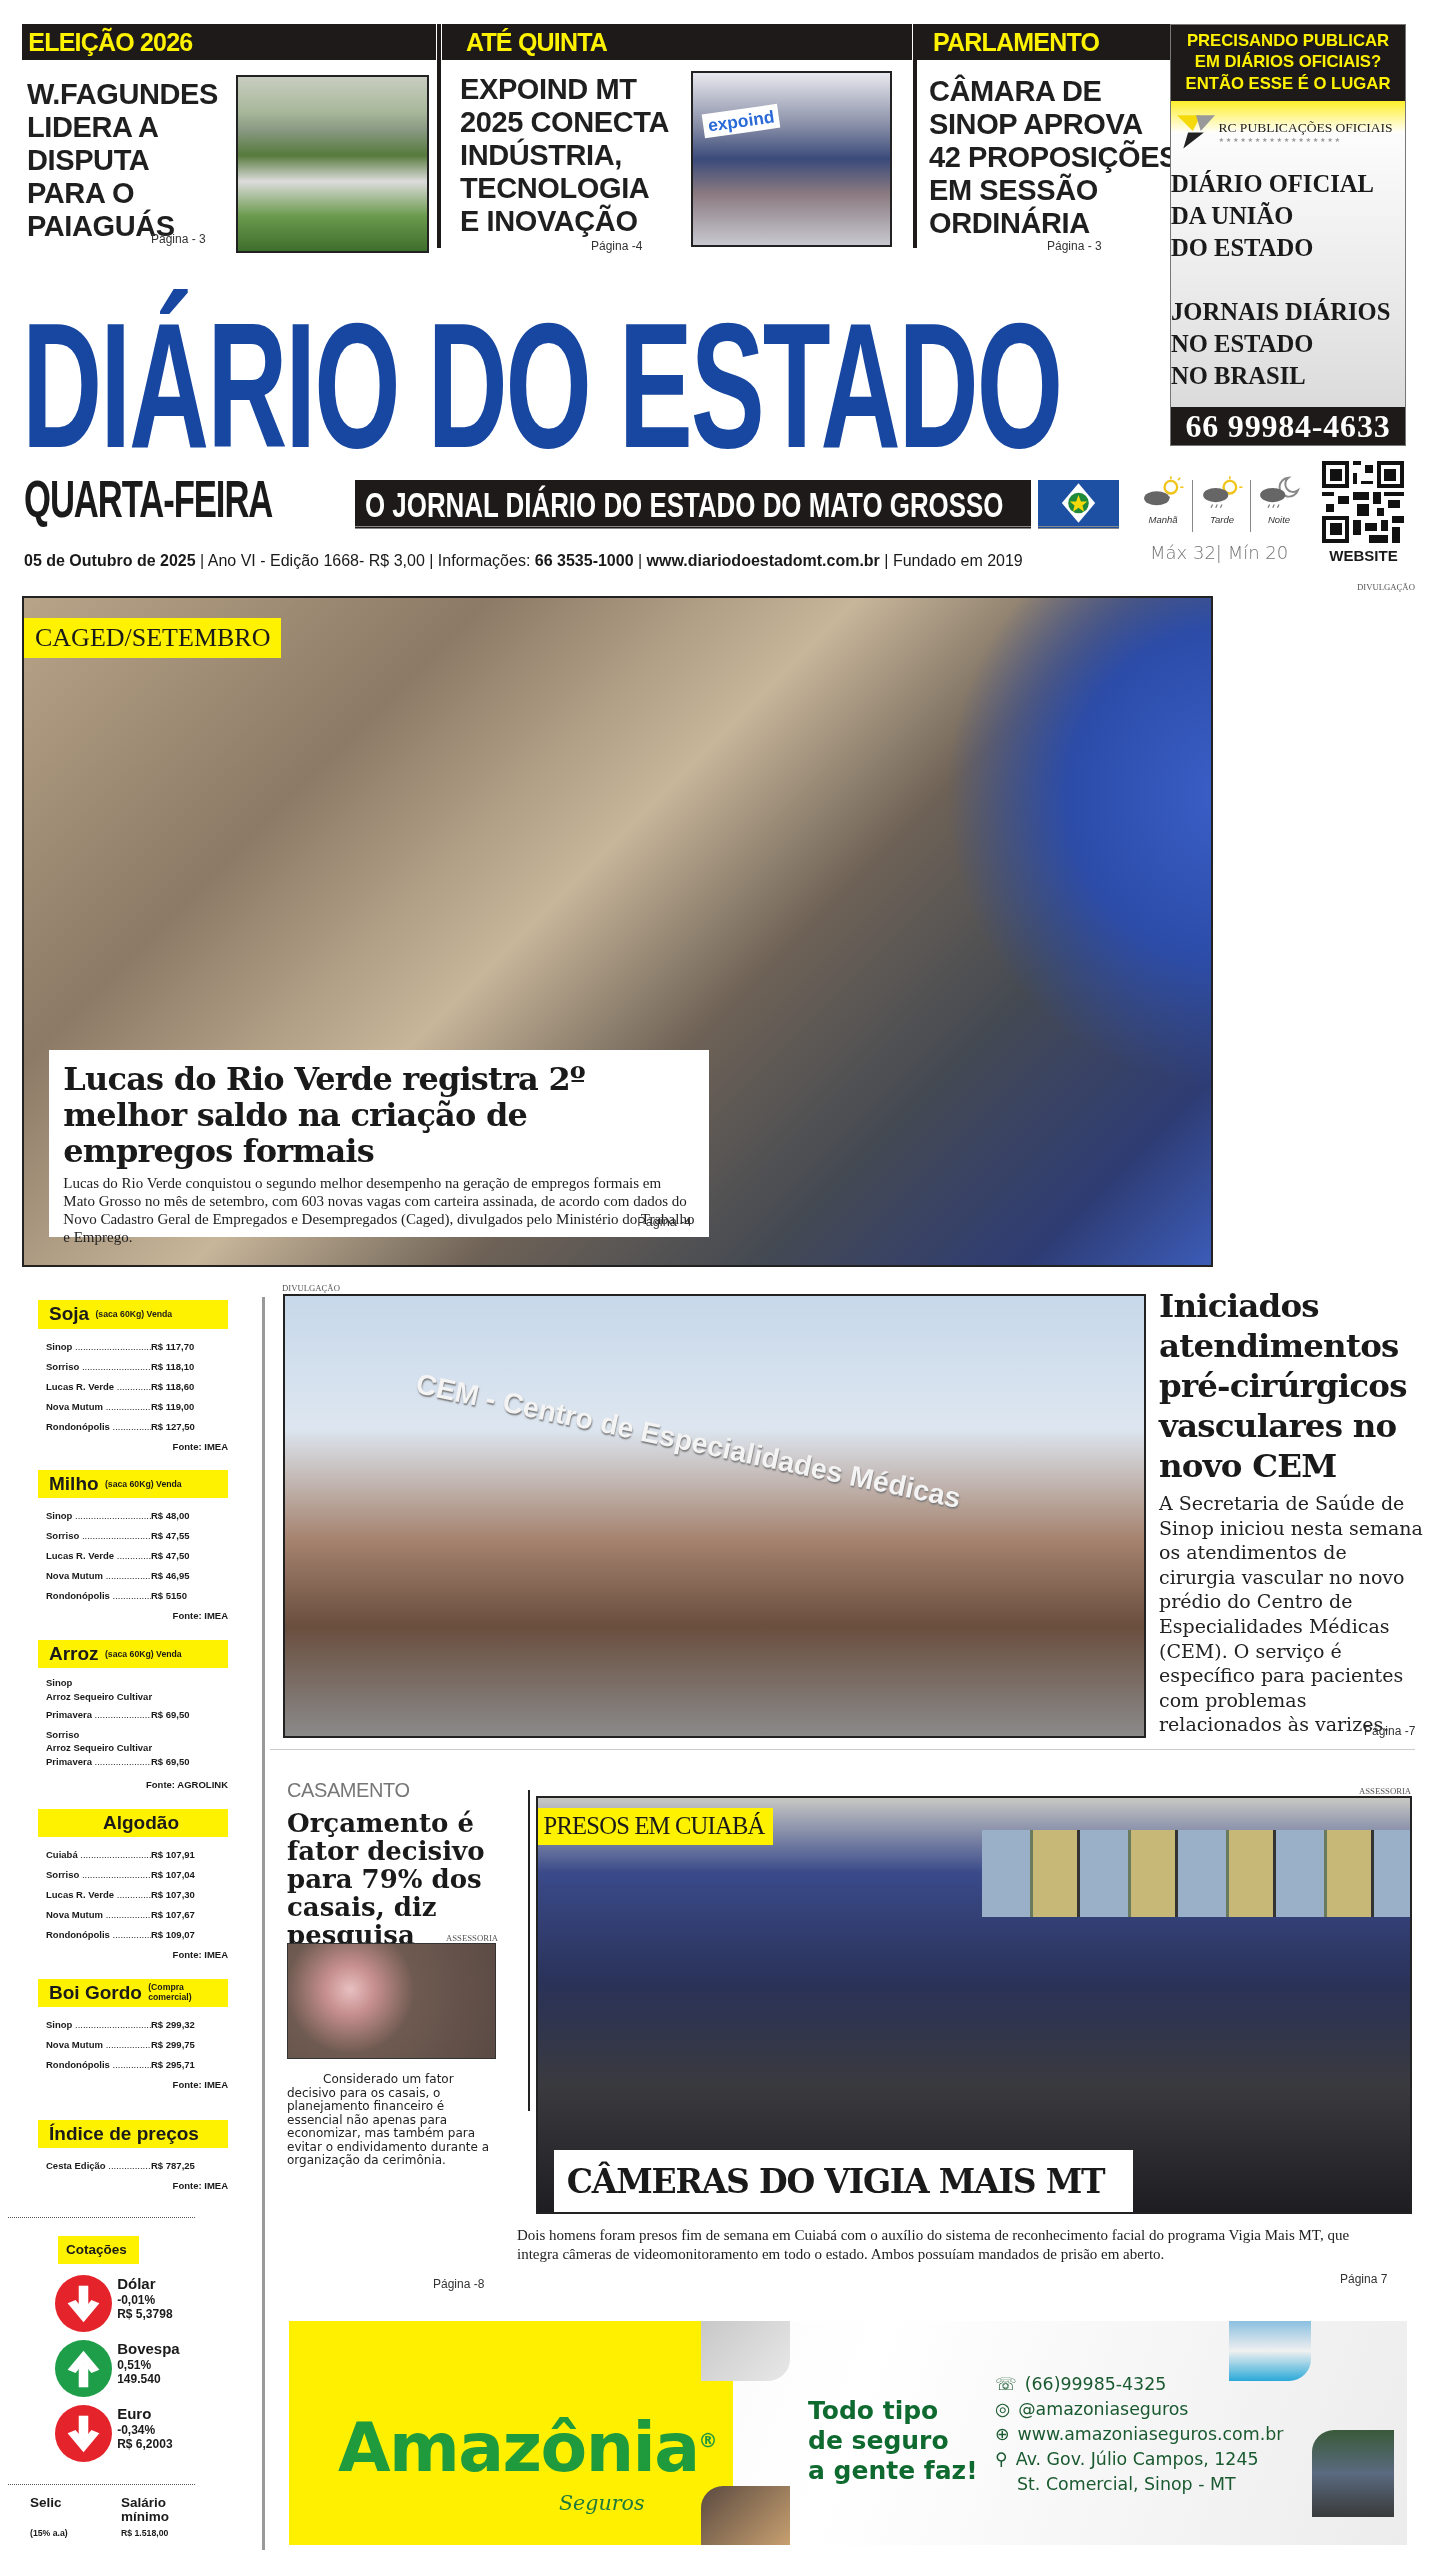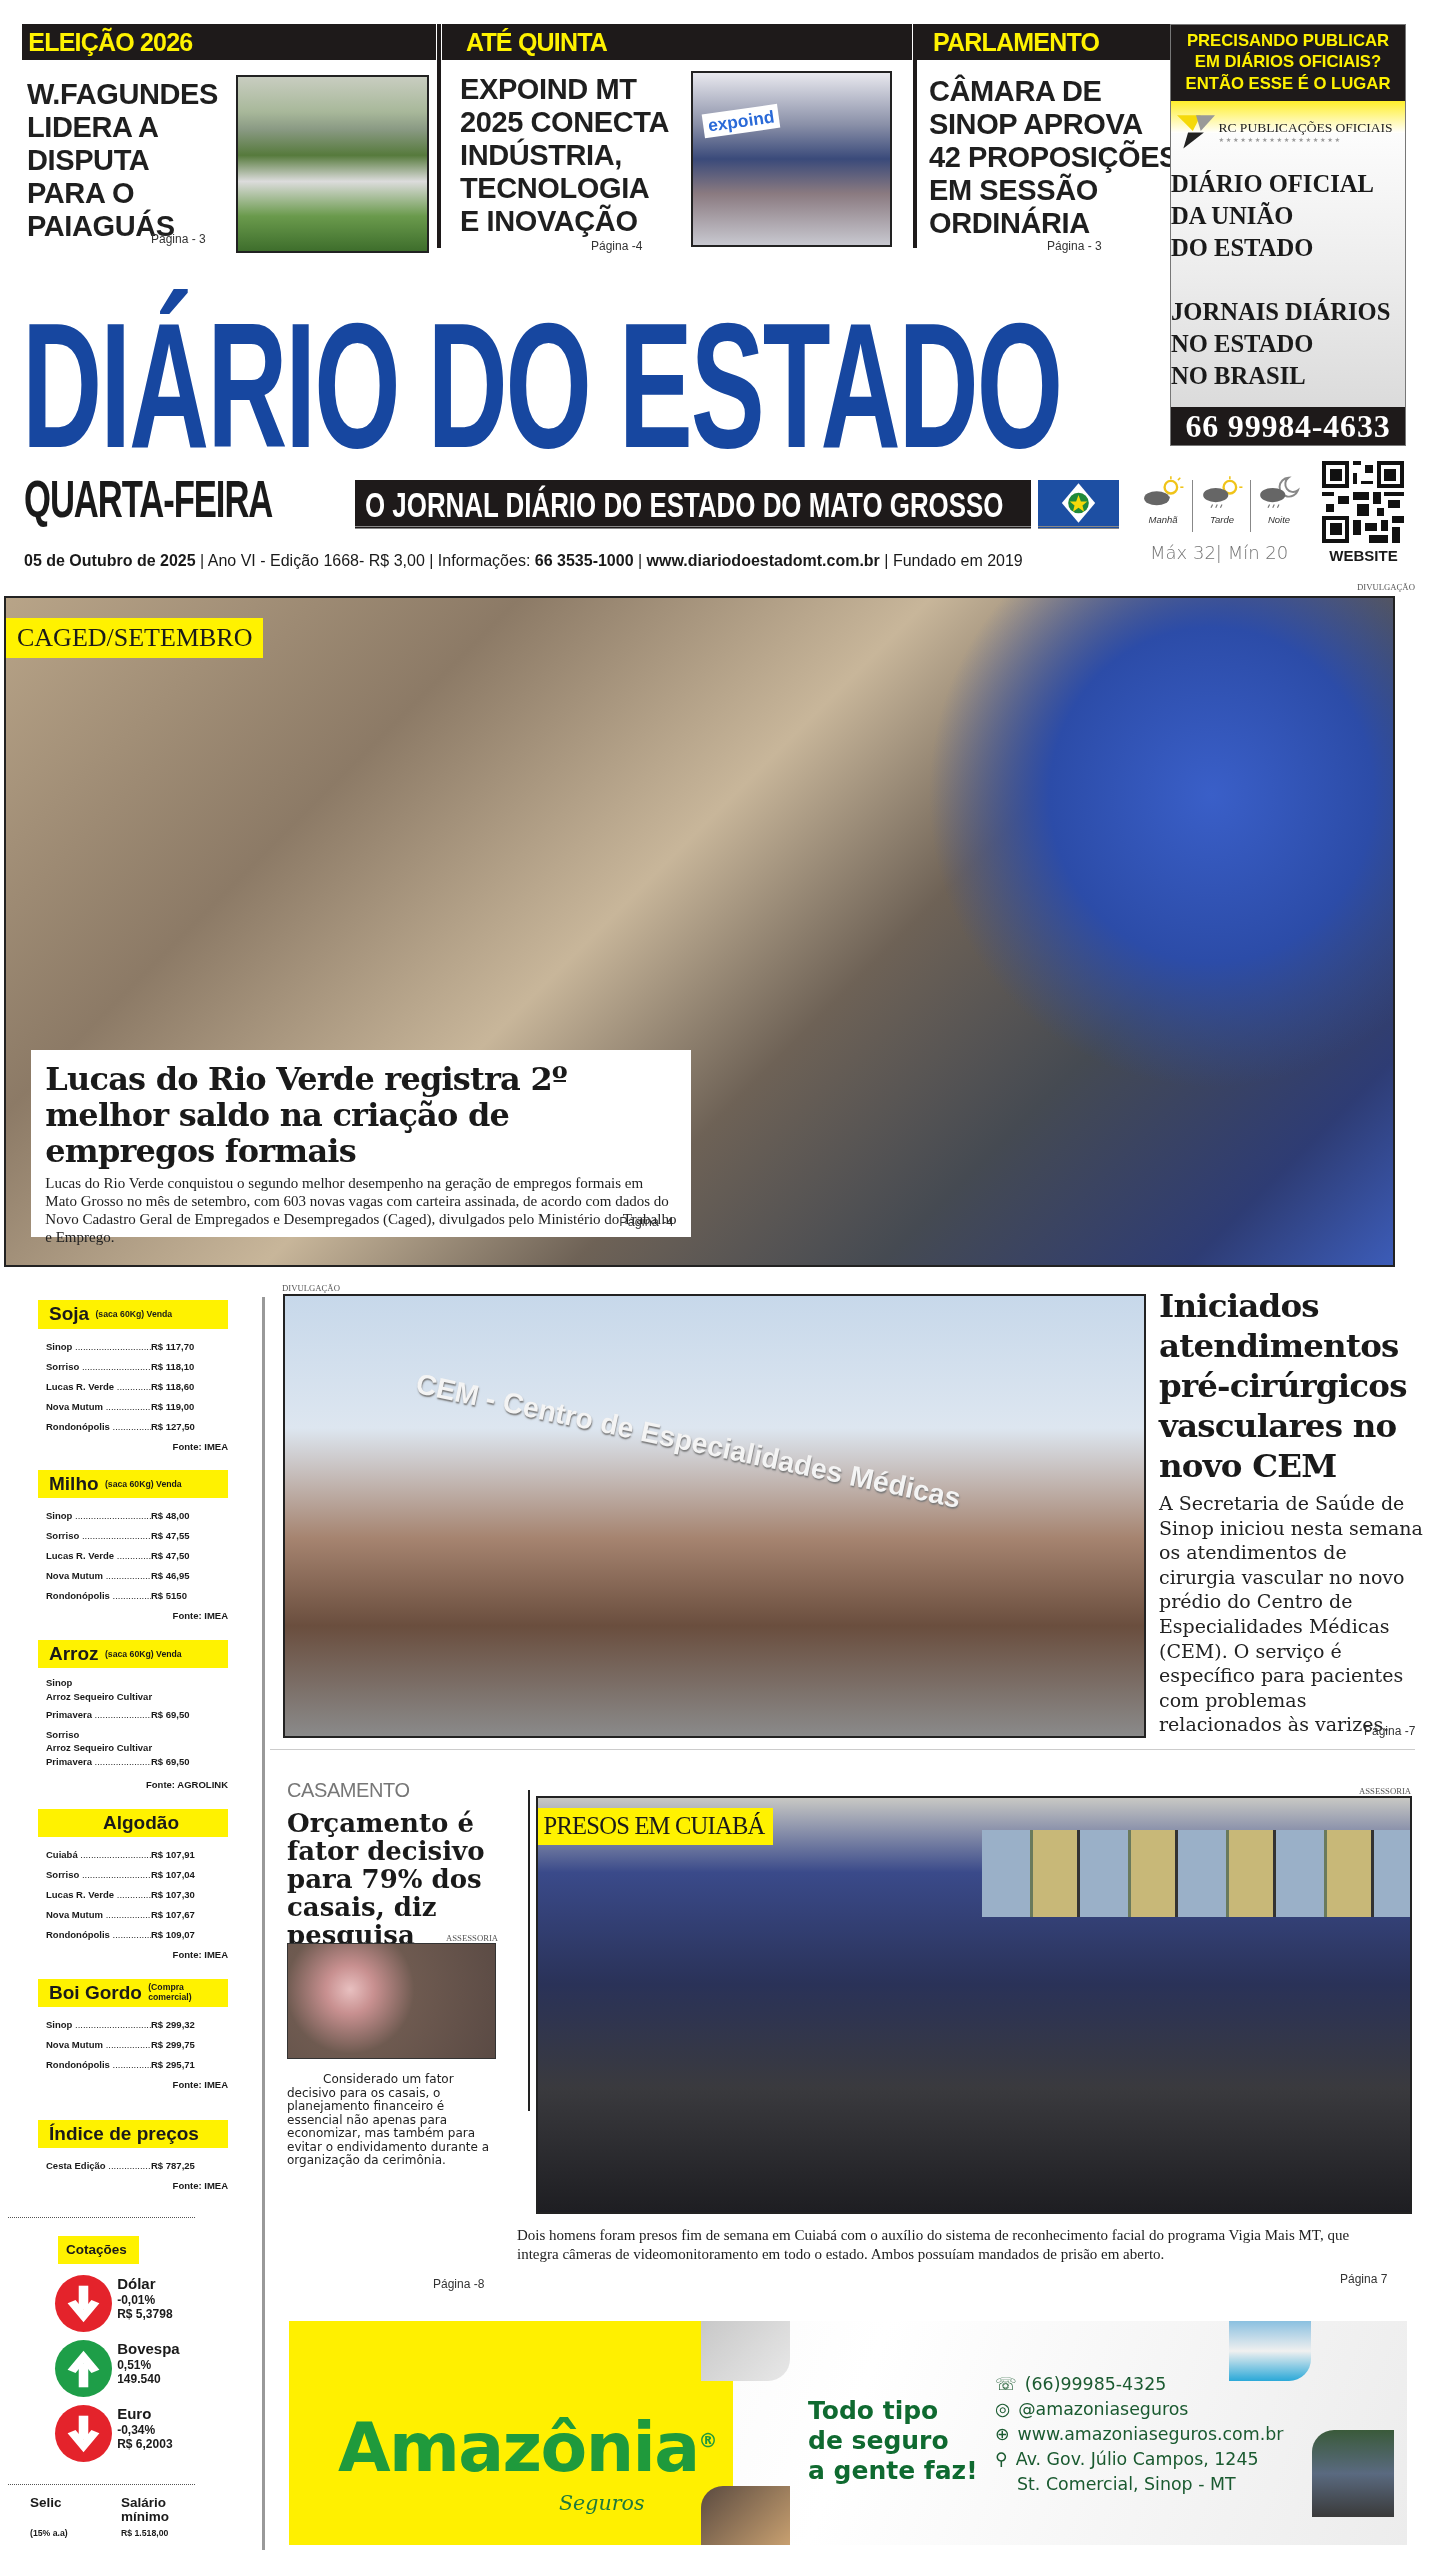--- a/index.html
+++ b/index.html
@@ -26,21 +26,21 @@
 .flag{position:absolute;left:1038px;top:480px;width:81px;height:49px;background:#1d4fa3;border-bottom:3.2px double #888}
 .info{position:absolute;left:24px;top:552px;font-size:16px;color:#1a1a1a;white-space:nowrap}
 .info b{font-weight:bold}
 .weather{position:absolute;top:476px;width:56px;text-align:center}
 .wlabel{font-size:9.5px;font-style:italic;color:#333}
 .temps{position:absolute;left:1150px;top:542px;font-size:18px;color:#737373;font-family:"DejaVu Sans",sans-serif;font-weight:300}
 .qr{position:absolute;left:1322px;top:461px;width:82px;height:82px;background:#fff}
 .qrlbl{position:absolute;left:1316px;top:547px;width:95px;text-align:center;font-weight:bold;font-size:15px}
 .credit{position:absolute;font-family:"Liberation Serif",serif;font-size:8.7px;color:#555;letter-spacing:0}
 
-.hero{position:absolute;left:4px;top:596px;width:1391px;height:671px;border:2.4px solid #222;overflow:hidden;background:linear-gradient(135deg,#b8a488 0%,#8c7a66 25%,#c8b69a 45%,#6e6256 60%,#454a52 75%,#2e3c74 90%,#3c5cb8 100%)}
+.hero{position:absolute;left:22px;top:596px;width:1191px;height:671px;border:2.4px solid #222;overflow:hidden;background:linear-gradient(135deg,#b8a488 0%,#8c7a66 25%,#c8b69a 45%,#6e6256 60%,#454a52 75%,#2e3c74 90%,#3c5cb8 100%)}
 .tag{position:absolute;background:#fff200;color:#1a1a1a;font-family:"Liberation Serif",serif}
 .herobox{position:absolute;left:25px;top:452px;width:660px;height:187px;background:#fff;padding:11px 14.3px}
 .herotitle{font-family:"DejaVu Serif",serif;font-weight:bold;font-size:32px;line-height:36px;color:#1a1a1a;letter-spacing:-0.8px}
 .herotext{font-family:"Liberation Serif",serif;font-size:15px;line-height:18px;color:#222;margin-top:4.8px}
 .herop{position:absolute;right:17.4px;bottom:8px;font-size:12.7px;color:#333}
 
 .side{position:absolute;left:38px;top:1300px;width:190px}
 .shead{background:#fff200;height:28.5px;display:flex;align-items:center;padding-left:11px;margin-bottom:8px}
 .shead .big{font-weight:bold;font-size:19px;color:#1a1a1a}
 .shead .small{font-weight:bold;font-size:8.7px;margin-left:6.3px}
@@ -456,20 +456,23 @@
 <div class="credit" style="left:446px;top:1933px">ASSESSORIA</div>
 <div class="cas-photo"></div>
 <div class="cas-text" style="text-indent:36px">Considerado um fator decisivo para os casais, o planejamento financeiro é essencial não apenas para economizar, mas também para evitar o endividamento durante a organização da cerimônia.</div>
 <div class="tpage" style="left:433px;top:2277px">Página -8</div>
 <div class="cas-sep"></div>
 
 <div class="credit" style="left:1359px;top:1786px">ASSESSORIA</div>
 <div class="presos">
   <div style="position:absolute;left:444px;top:32px;width:428px;height:87px;background:repeating-linear-gradient(90deg,#9ab0c8 0 48px,#6a7a5c 48px 51px,#c8b878 51px 95px,#333 95px 98px)"></div>
   <div class="tag" style="left:-2.4px;top:9.5px;font-size:24.6px;padding:4.8px 8px;letter-spacing:-0.8px">PRESOS EM CUIABÁ</div>
+  <div style="position:absolute;left:16px;top:352px;width:579px;height:63px;background:#fff;display:flex;align-items:center;padding-left:12.7px">
+    <span style="font-family:'DejaVu Serif',serif;font-weight:bold;font-size:33px;color:#1a1a1a;letter-spacing:-1.2px">CÂMERAS DO VIGIA MAIS MT</span>
+  </div>
 </div>
 <div class="presos-text">Dois homens foram presos fim de semana em Cuiabá com o auxílio do sistema de reconhecimento facial do programa Vigia Mais MT, que integra câmeras de videomonitoramento em todo o estado. Ambos possuíam mandados de prisão em aberto.</div>
 <div class="tpage" style="left:1340px;top:2272px">Página 7</div>
 
 <div class="amz">
   <div class="amz-yellow"></div>
   <div style="position:absolute;left:412px;top:0;width:89px;height:60px;background:linear-gradient(135deg,#c8c8c8,#e8e8e8);border-radius:0 0 22px 0"></div>
   <div style="position:absolute;left:412px;top:165px;width:89px;height:59px;background:linear-gradient(135deg,#5a4a40,#c8a070);border-radius:22px 0 0 0"></div>
   <div style="position:absolute;left:940px;top:0;width:82px;height:60px;background:linear-gradient(180deg,#8ac0e0 0%,#f0f0f0 50%,#2aa8d8 100%);border-radius:0 0 22px 0"></div>
   <div style="position:absolute;left:1023px;top:109px;width:82px;height:87px;background:linear-gradient(180deg,#3a5a3a,#5a6a80 50%,#3a3a3a);border-radius:22px 0 0 0"></div>

